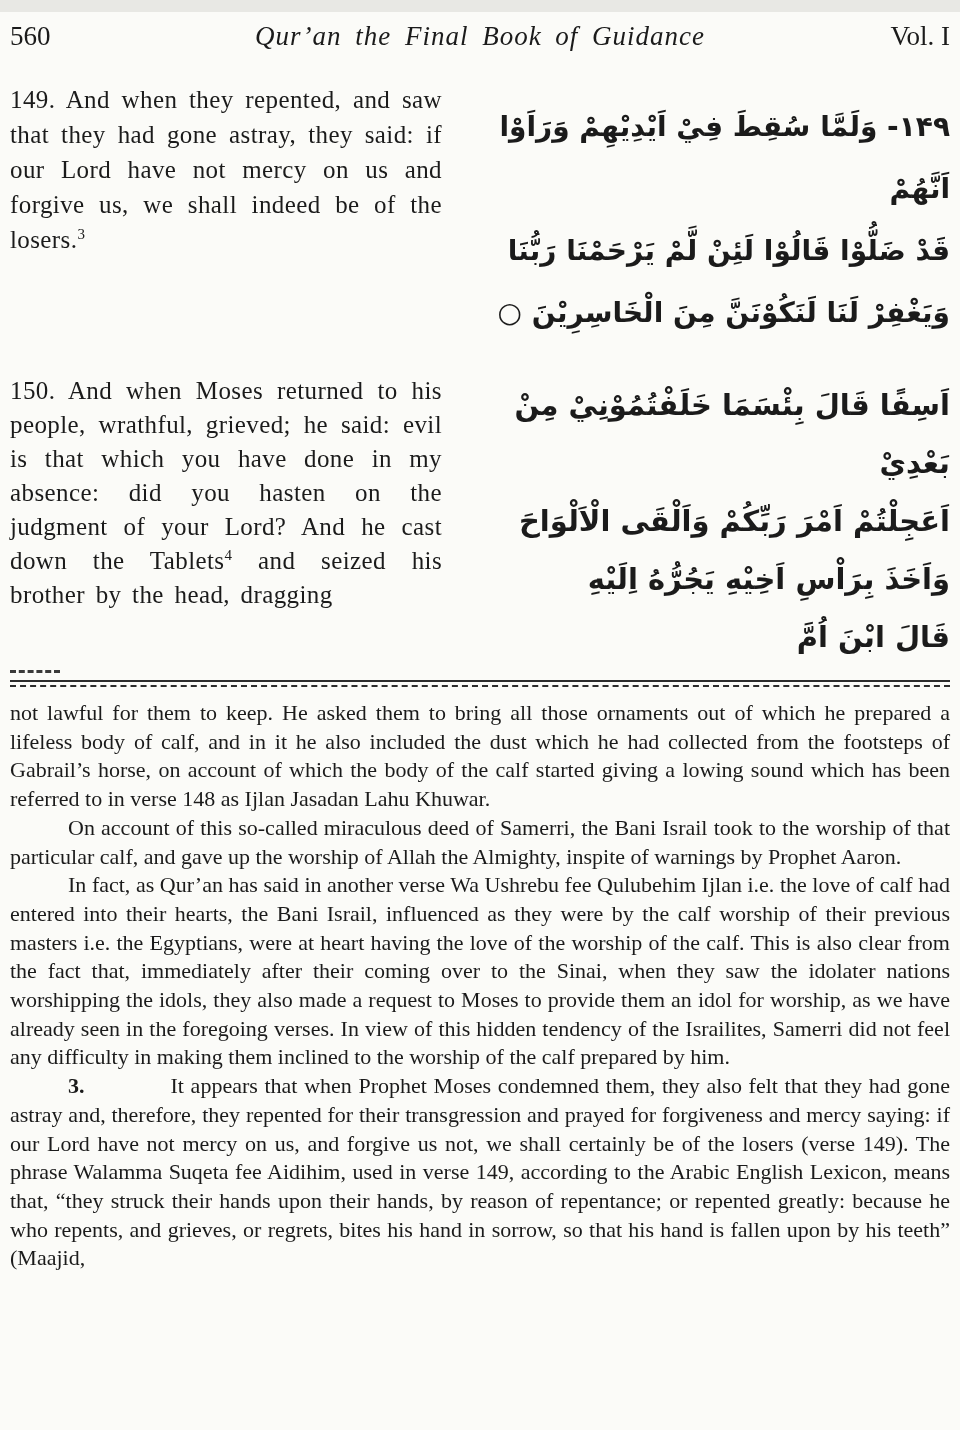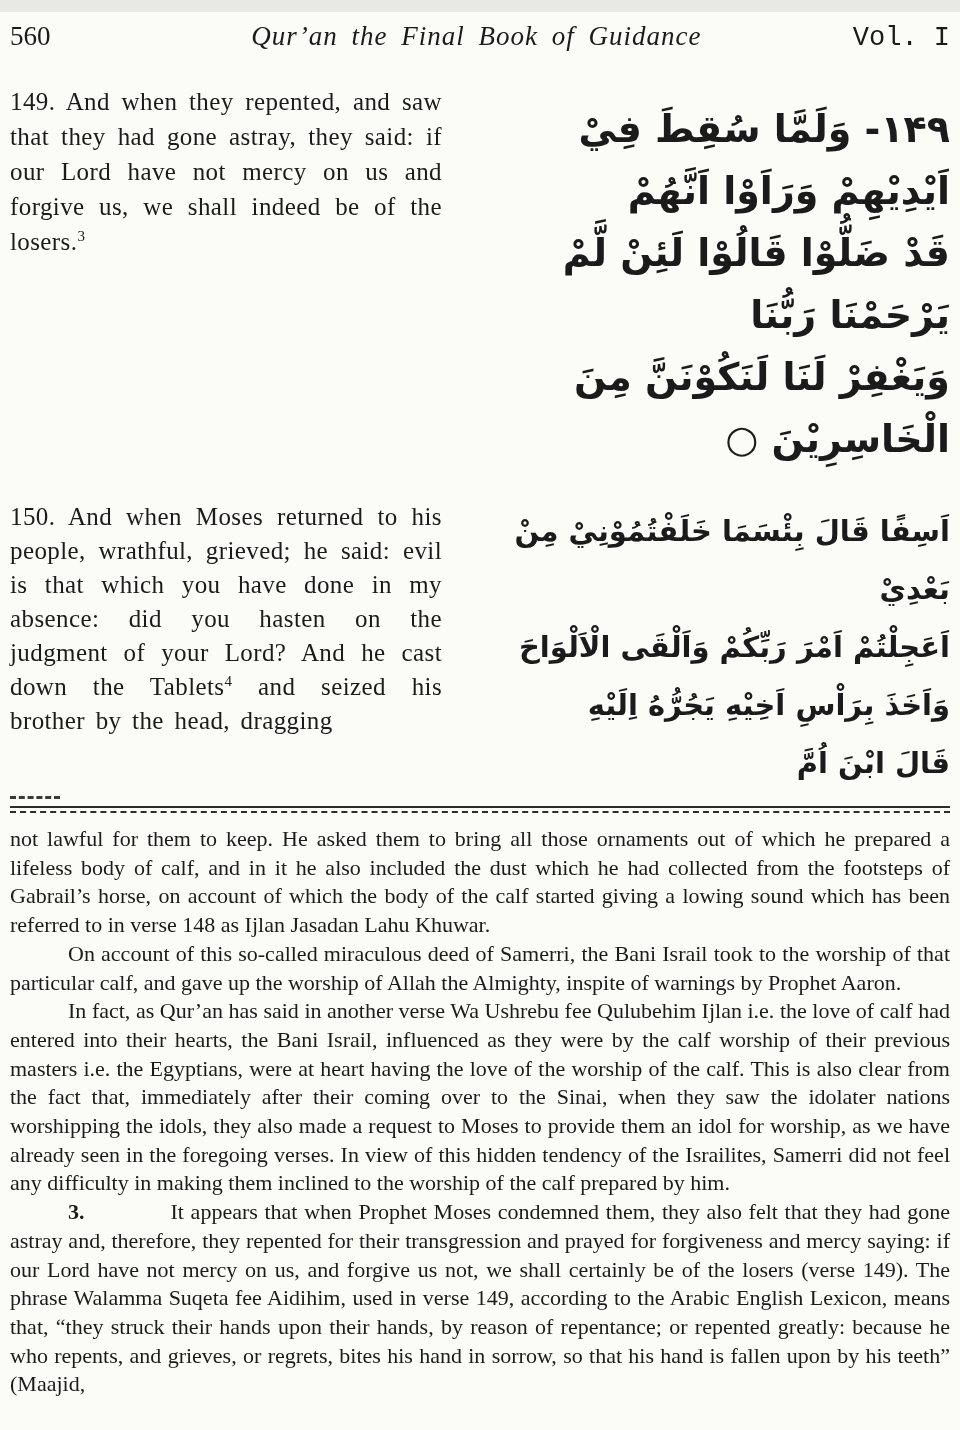--- a/index.html
+++ b/index.html
@@ -14,41 +14,41 @@
     box-sizing:border-box;
     padding:8px 10px 0 10px;
   }
   
   .hdr{
     display:flex;align-items:baseline;justify-content:space-between;
     font-size:27px;line-height:32px;
   }
   .hdr .pageno{min-width:90px;}
   .hdr .title{flex:1;text-align:center;font-style:italic;letter-spacing:1px;word-spacing:6px;}
-  .hdr .vol{min-width:90px;text-align:right;font-family:Liberation Mono, monospace;}
+  .hdr .vol{min-width:90px;text-align:right;}
   
   .verses{margin-top:30px;}
   .vrow{display:flex;justify-content:space-between;}
   .vrow.second{margin-top:30px;}
   .v-en{
     width:432px;
     font-weight:normal;
     font-size:25px;line-height:35px;
     text-align:justify;text-align-last:left;
     letter-spacing:0.4px;word-spacing:4px;
   }
   .vrow.second .v-en{line-height:34px;}
   .v-en sup{font-size:15px;line-height:0;}
   .v-ar{
     width:460px;
     direction:rtl;text-align:right;
     font-family:"DejaVu Sans",sans-serif;
     font-weight:bold;
   }
-  .vrow.first .v-ar{padding-top:14px;font-size:38px;}
+  .vrow.first .v-ar{padding-top:14px;font-size:28px;}
   .vrow.first .ar-line{line-height:62px;}
   .vrow.second .v-ar{padding-top:2px;font-size:29px;}
   .vrow.second .ar-line{line-height:58px;}
   
   .stub{width:50px;border-top:3px dashed #3a3a3a;margin-top:4px;}
   .divider{margin-top:7px;}
   .divider .d1{border-top:2.5px solid #2c2c2c;}
   .divider .d2{border-top:2px dashed #2c2c2c;margin-top:3px;}
   
   .commentary{

